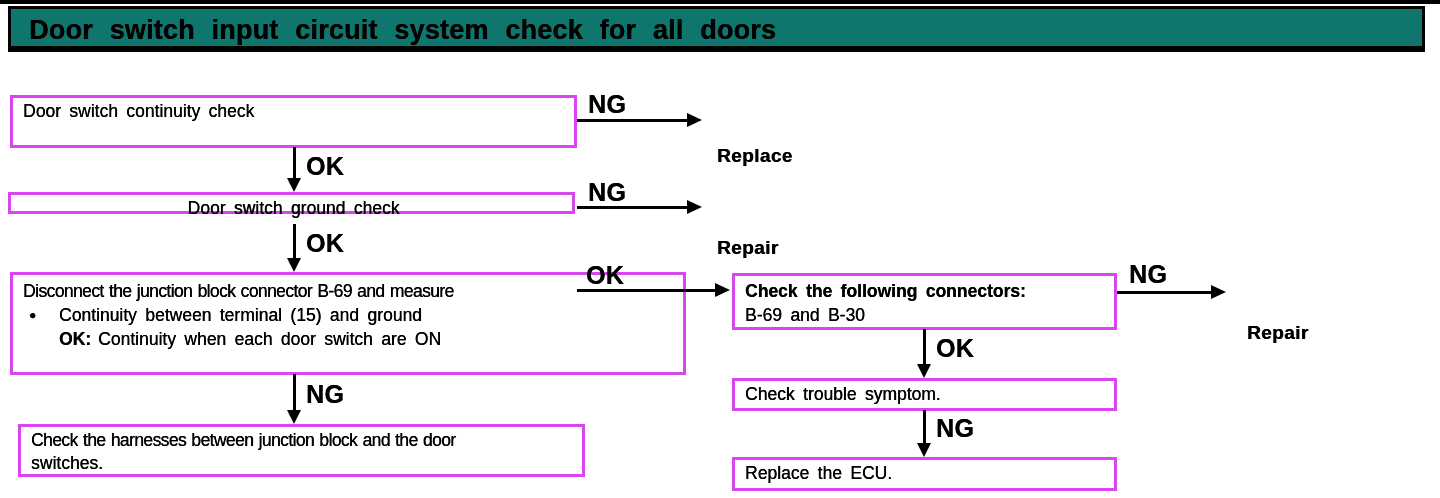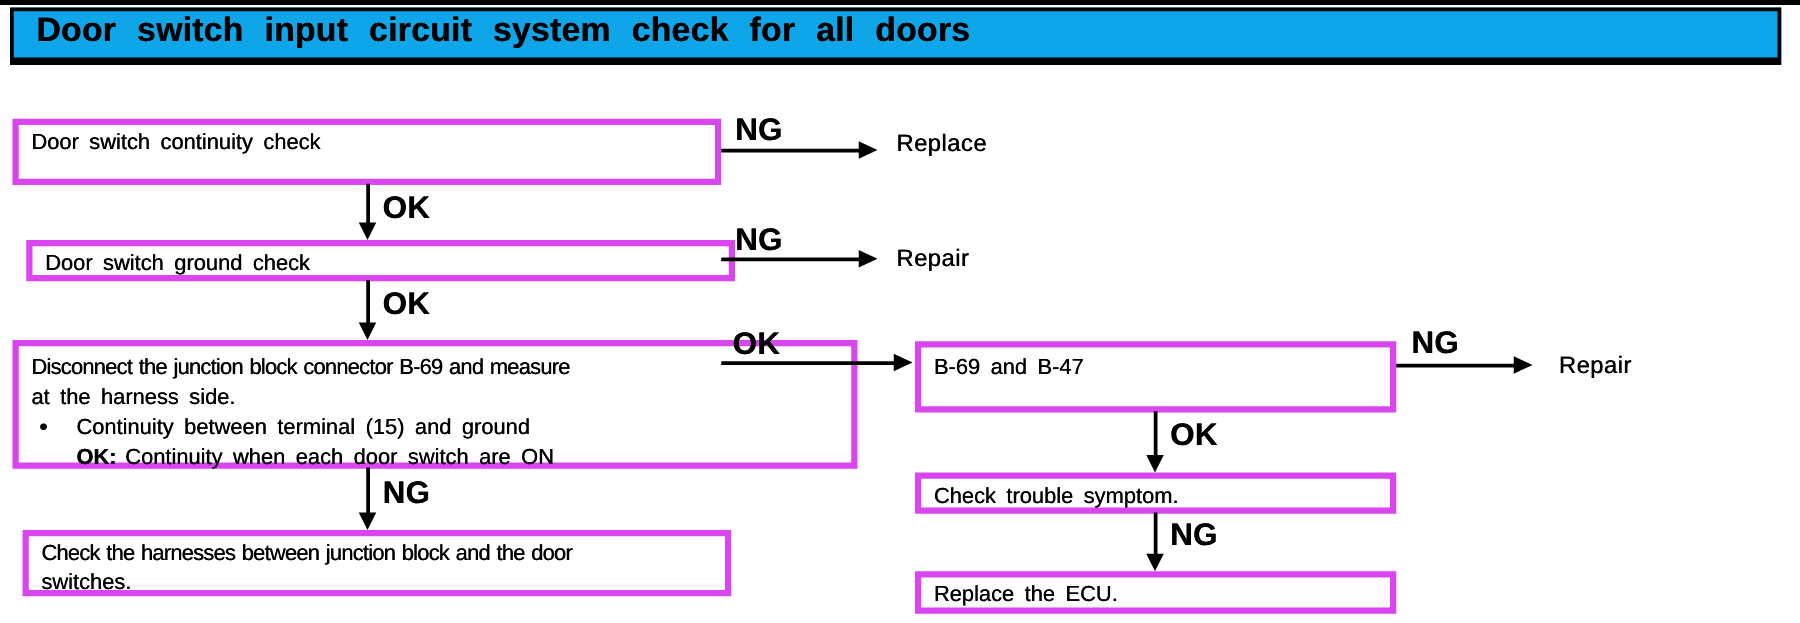--- a/index.html
+++ b/index.html
@@ -6,35 +6,35 @@
   .page {
     position:relative; width:1440px; height:498px; background:#ffffff;
     font-family:"Liberation Sans", sans-serif; color:#000;
     overflow:hidden;
   }
   .scan-edge { position:absolute; left:0; top:0; width:1440px; height:4px; background:#000; }
 
   .title-box {
     position:absolute; left:8px; top:6px; width:1417px; height:46px;
     border:3px solid #000; border-bottom-width:6px; box-sizing:border-box;
-    display:flex; align-items:flex-start; background:#0ea5e9;
+    display:flex; align-items:flex-end; background:#0f766e;
   }
   .title-text {
     font-size:27px; font-weight:700; padding-left:18px;
     word-spacing:9px; letter-spacing:0.2px;
     text-shadow:0.4px 0 0 #000;
   }
 
   .box {
-    position:absolute; border:5px solid #d946ef; box-sizing:border-box; background:#fff;
+    position:absolute; border:3px solid #d946ef; box-sizing:border-box; background:#fff;
     font-size:17.5px; line-height:23px; padding:2px 6px 0 10px;
     word-spacing:3.5px; text-shadow:0.3px 0 0 #000;
   }
   #b1 { left:10px; top:95px;  width:567px; height:53px; }
-  #b2 { left:21px; top:192px; width:567px; height:33px; }
+  #b2 { left:8px; top:192px; width:567px; height:22px;text-align:center; }
   #b3 { left:10px; top:272px; width:676px; height:103px; padding-top:4px; line-height:24px; }
   #b4 { left:18px; top:424px; width:567px; height:53px; }
   #b5 { left:732px; top:273px; width:385px; height:57px; padding-top:3px; line-height:24px; }
   #b6 { left:732px; top:378px; width:385px; height:33px; }
   #b7 { left:732px; top:457px; width:385px; height:34px; }
 
   .tight { letter-spacing:-0.6px; word-spacing:1px; }
   .bold  { font-weight:700; }
   .bullet-row { display:flex; }
   .bullet-glyph { width:30px; padding-left:6px; font-size:12px; line-height:24px; }
@@ -82,22 +82,23 @@
   #lok1 { left:306px;  top:152px; }
   #lng2 { left:588px;  top:178px; }
   #lok2 { left:306px;  top:229px; }
   #lok3 { left:586px;  top:261px; }
   #lng4 { left:1129px; top:260px; }
   #lng3 { left:306px;  top:380px; }
   #lok4 { left:936px;  top:334px; }
   #lng5 { left:936px;  top:414px; }
 
   .terminal {
-    position:absolute; font-size:19px; font-weight:400; letter-spacing:0.4px;
+    position:absolute; font-size:19px; font-weight:700; letter-spacing:0.4px;
     text-shadow:0.4px 0 0 #000;
+    margin-top:40px;
   }
   #t-replace { left:717px;  top:105px; }
   #t-repair1 { left:717px;  top:197px; }
   #t-repair2 { left:1247px; top:282px; }
 </style>
 </head>
 <body>
 
 <div class="page">
 
@@ -110,37 +111,37 @@
   <div class="box" id="b1">
     <div>Door switch continuity check</div>
   </div>
 
   <div class="box" id="b2">
     <div>Door switch ground check</div>
   </div>
 
   <div class="box" id="b3">
     <div class="tight">Disconnect the junction block connector B-69 and measure</div>
-    <div>at the harness side.</div>
     <div class="bullet-row">
       <span class="bullet-glyph">●</span>
       <span>Continuity between terminal (15) and ground</span>
     </div>
     <div class="indent">
       <span class="bold">OK:</span><span class="ok-text">Continuity when each door switch are ON</span>
     </div>
   </div>
 
   <div class="box" id="b4">
     <div class="tight">Check the harnesses between junction block and the door</div>
     <div>switches.</div>
   </div>
 
   <div class="box" id="b5">
-    <div>B-69 and B-47</div>
+    <div class="bold">Check the following connectors:</div>
+    <div>B-69 and B-30</div>
   </div>
 
   <div class="box" id="b7">
     <div>Replace the ECU.</div>
   </div>
 
   <div class="box" id="b6">
     <div>Check trouble symptom.</div>
   </div>
 

